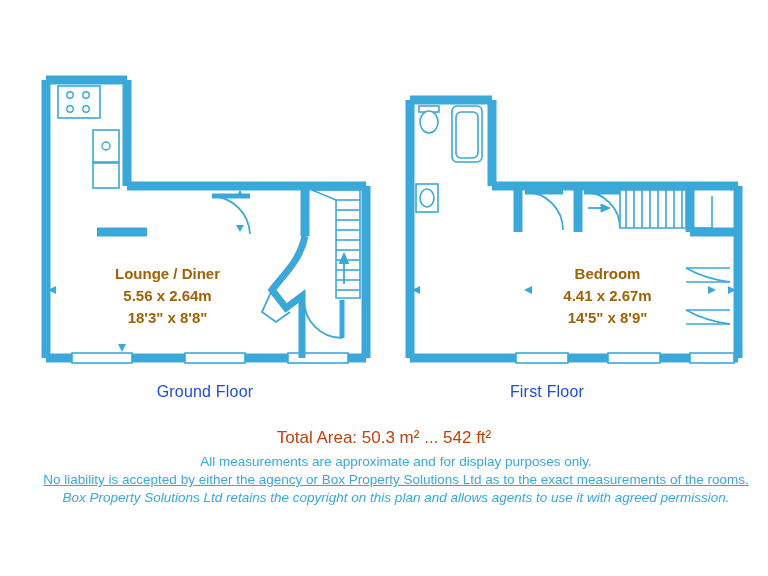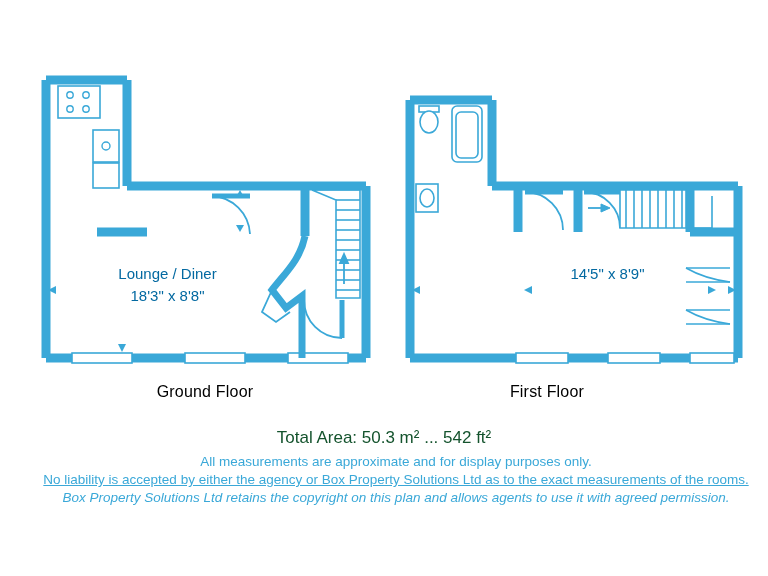--- a/index.html
+++ b/index.html
@@ -19,38 +19,39 @@
     position: absolute;
     left: 0;
     top: 0;
     width: 768px;
     height: 576px;
   }
   .floor-label {
     position: absolute;
     text-align: center;
     font-size: 16px;
-    color: #000000;
+    color: #1d4ed8;
     letter-spacing: 0.2px;
   }
   #ground-floor-label {
     left: 60px;
     top: 383px;
     width: 290px;
   }
   #first-floor-label {
     left: 412px;
     top: 383px;
     width: 270px;
   }
   .room-block {
     position: absolute;
     text-align: center;
-    color: #0369a1;
+    color: #a16207;
     line-height: 22px;
+    font-weight: bold;
   }
   .room-name {
     font-size: 15px;
   }
   .room-dim {
     font-size: 15px;
   }
   #lounge-block {
     left: 75px;
     top: 263px;
@@ -61,21 +62,21 @@
     top: 263px;
     width: 165px;
   }
   #total-area {
     position: absolute;
     left: 0;
     top: 428px;
     width: 768px;
     text-align: center;
     font-size: 17px;
-    color: #14532d;
+    color: #c2410c;
   }
   .disclaimer {
     position: absolute;
     width: 768px;
     text-align: center;
     font-size: 13.5px;
     color: #3aa8d8;
     padding-left: 12px;
   }
   #disclaimer-1 { top: 454px; }
@@ -247,24 +248,27 @@
       <path d="M 412 290 L 420 286 L 420 294 Z"></path>
       <path d="M 524 290 L 532 286 L 532 294 Z"></path>
       <path d="M 736 290 L 728 286 L 728 294 Z"></path>
       <path d="M 716 290 L 708 286 L 708 294 Z"></path>
     </g>
   </g>
 </svg>
 
 <div class="room-block" id="lounge-block">
   <div class="room-name">Lounge / Diner</div>
+  <div class="room-dim">5.56 x 2.64m</div>
   <div class="room-dim">18'3" x 8'8"</div>
 </div>
 
 <div class="room-block" id="bedroom-block">
+  <div class="room-name">Bedroom</div>
+  <div class="room-dim">4.41 x 2.67m</div>
   <div class="room-dim">14'5" x 8'9"</div>
 </div>
 
 <div class="floor-label" id="ground-floor-label">Ground Floor</div>
 <div class="floor-label" id="first-floor-label">First Floor</div>
 
 <div id="total-area">Total Area: 50.3 m² ... 542 ft²</div>
 <div class="disclaimer" id="disclaimer-1">All measurements are approximate and for display purposes only.</div>
 <div class="disclaimer" id="disclaimer-2">No liability is accepted by either the agency or Box Property Solutions Ltd as to the exact measurements of the rooms.</div>
 <div class="disclaimer" id="disclaimer-3">Box Property Solutions Ltd retains the copyright on this plan and allows agents to use it with agreed permission.</div>

